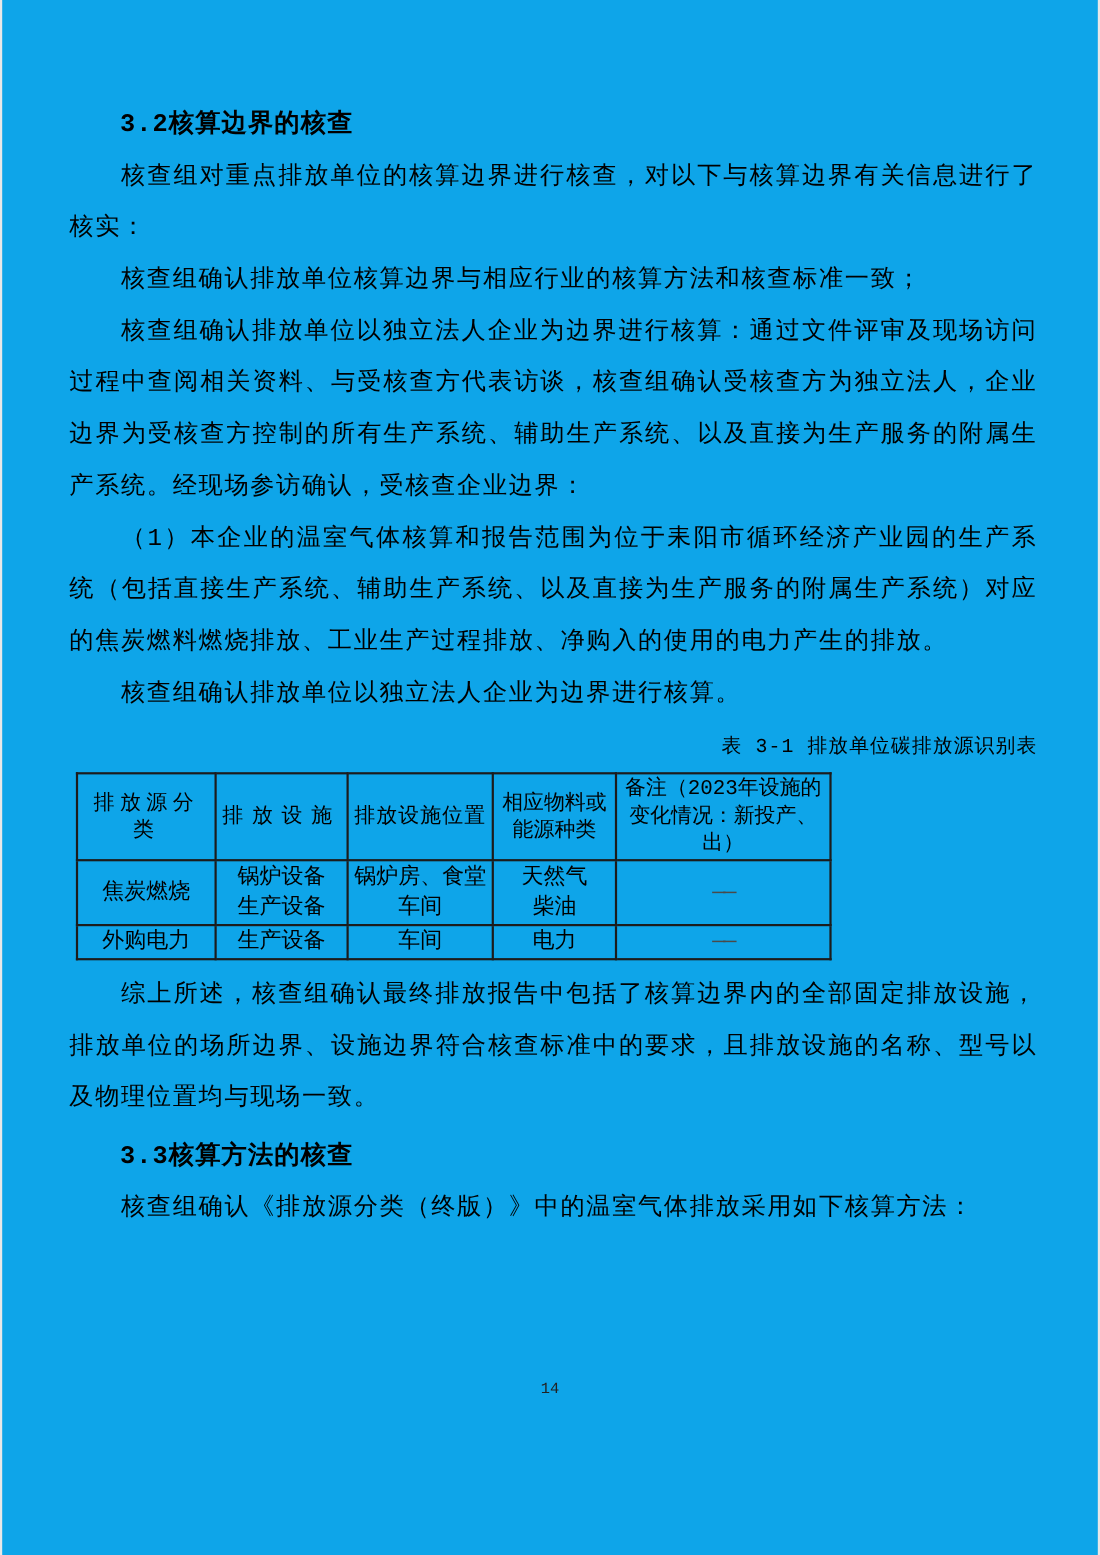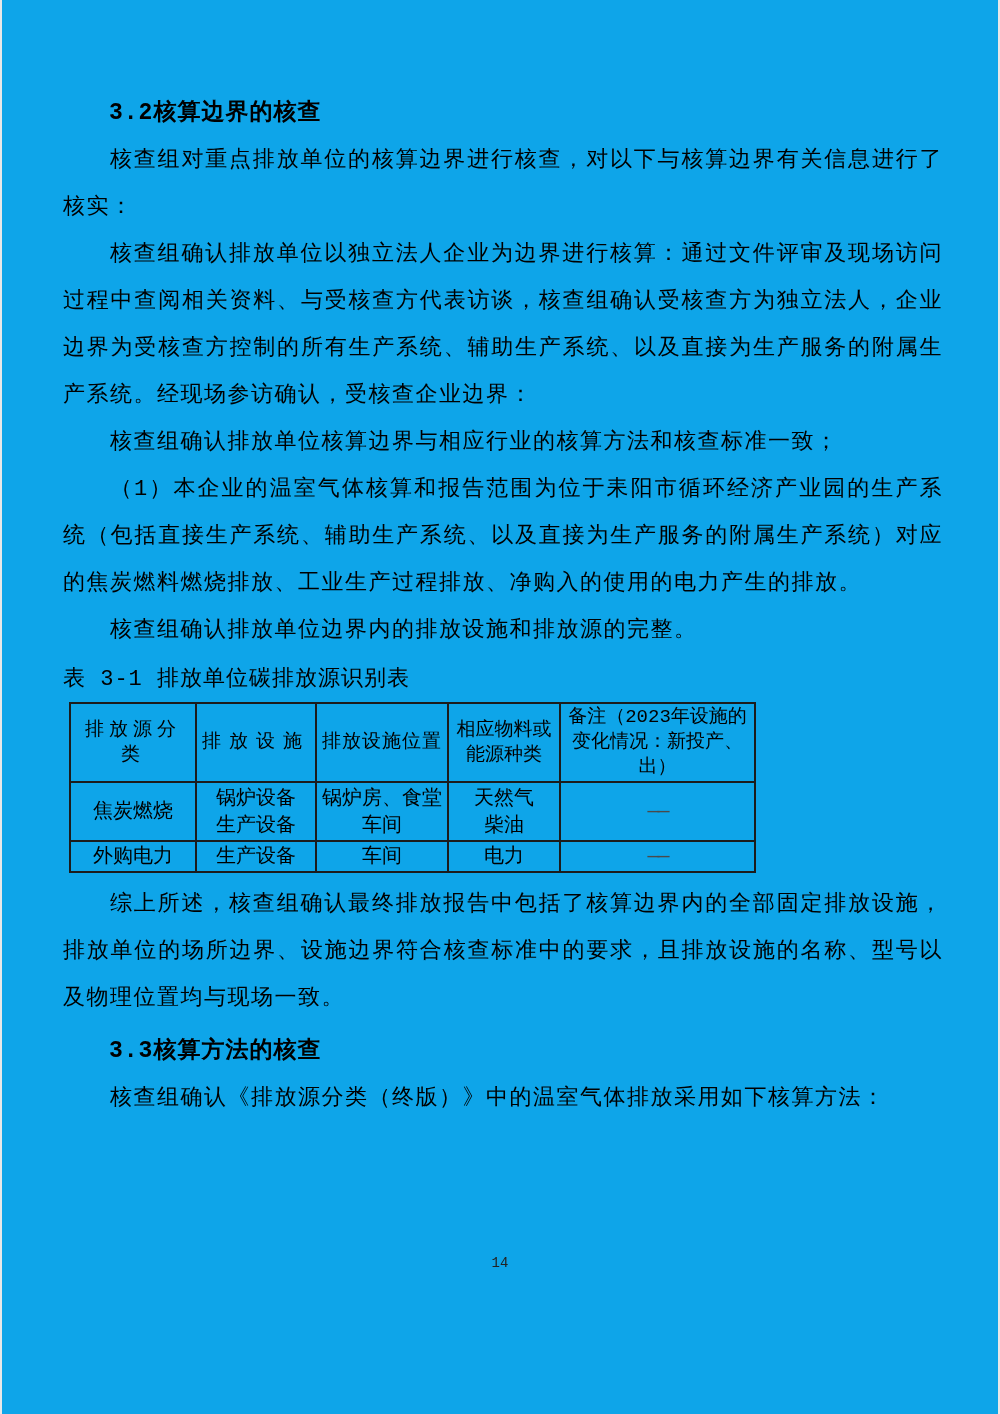--- a/index.html
+++ b/index.html
@@ -36,23 +36,23 @@
   }
   p.body {
     font-size: 22px;
     line-height: 47px;
     letter-spacing: 1.5px;
     text-align: justify;
     text-indent: 47px;
     margin: 0;
   }
   .table-title {
-    font-size: 22px;
+    font-size: 18px;
     line-height: 40px;
-    text-align: left;
+    text-align: right;
     margin-top: 6px;
     letter-spacing: 1px;
   }
   table.emission-table {
     border-collapse: collapse;
     table-layout: fixed;
     width: 685px;
     margin: 2px 0 8px 6px;
   }
   table.emission-table th,
@@ -93,24 +93,24 @@
 </style>
 </head>
 <body>
 
 <div class="page">
   <div class="content">
 
     <h2 class="heading">3.2核算边界的核查</h2>
 
     <p class="body">核查组对重点排放单位的核算边界进行核查，对以下与核算边界有关信息进行了核实：</p>
+    <p class="body">核查组确认排放单位核算边界与相应行业的核算方法和核查标准一致；</p>
     <p class="body">核查组确认排放单位以独立法人企业为边界进行核算：通过文件评审及现场访问过程中查阅相关资料、与受核查方代表访谈，核查组确认受核查方为独立法人，企业边界为受核查方控制的所有生产系统、辅助生产系统、以及直接为生产服务的附属生产系统。经现场参访确认，受核查企业边界：</p>
-    <p class="body">核查组确认排放单位核算边界与相应行业的核算方法和核查标准一致；</p>
     <p class="body">（1）本企业的温室气体核算和报告范围为位于耒阳市循环经济产业园的生产系统（包括直接生产系统、辅助生产系统、以及直接为生产服务的附属生产系统）对应的焦炭燃料燃烧排放、工业生产过程排放、净购入的使用的电力产生的排放。</p>
-    <p class="body">核查组确认排放单位边界内的排放设施和排放源的完整。</p>
+    <p class="body">核查组确认排放单位以独立法人企业为边界进行核算。</p>
 
     <div class="table-title">表 3-1 排放单位碳排放源识别表</div>
 
     <table class="emission-table">
       <colgroup>
         <col style="width:126px">
         <col style="width:120px">
         <col style="width:132px">
         <col style="width:112px">
         <col style="width:195px">

